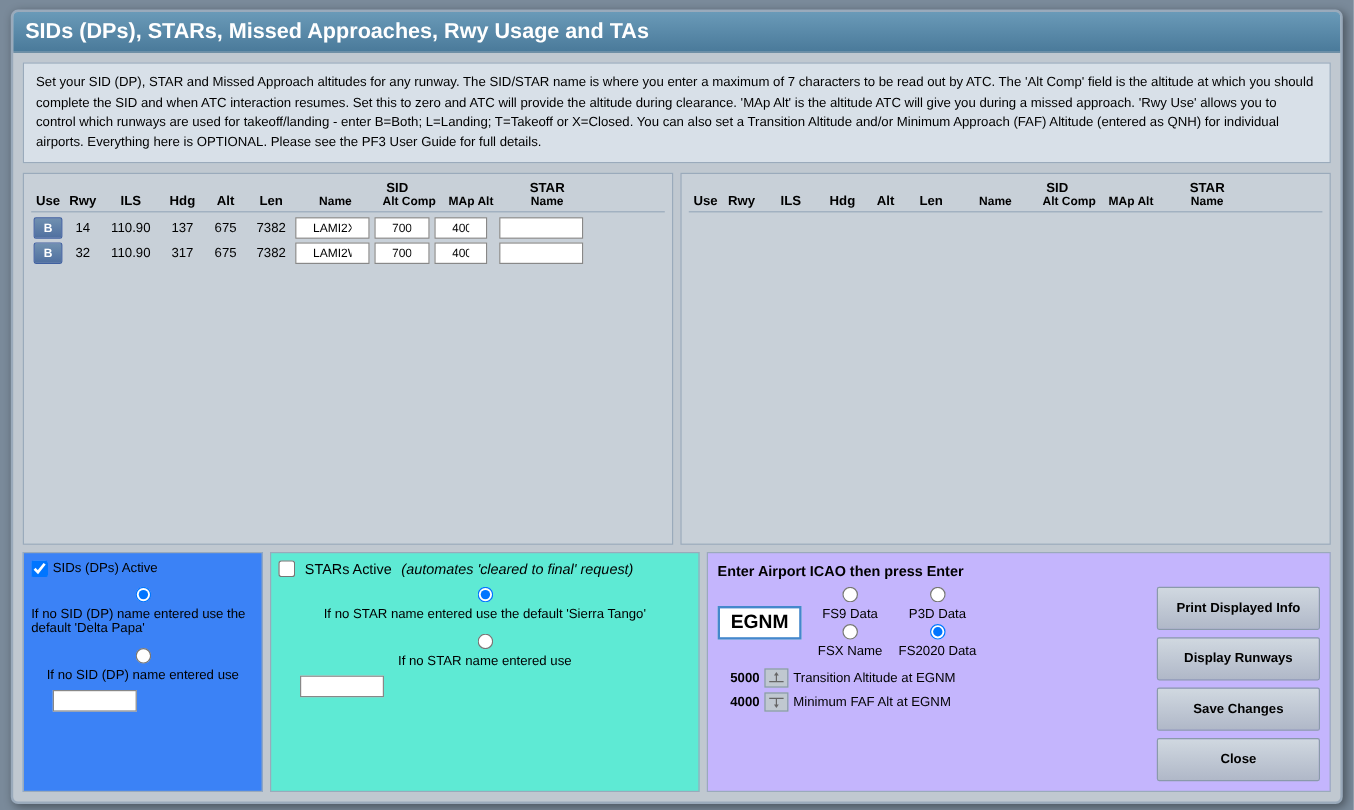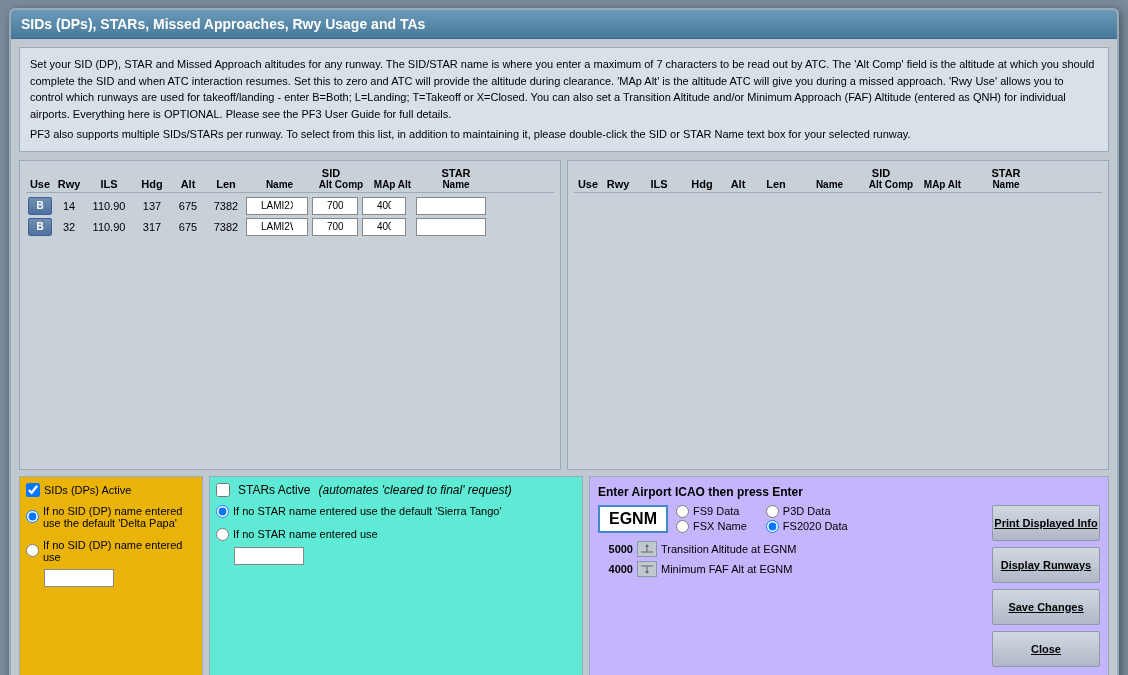--- a/index.html
+++ b/index.html
@@ -18,21 +18,21 @@
       background: #c0c8d0;
       border: 2px solid #9aaabb;
       border-radius: 6px;
       box-shadow: 2px 2px 8px rgba(0,0,0,0.4);
     }
 
     .title-bar {
       background: linear-gradient(to bottom, #6a9ab8, #4a7a9a);
       color: white;
       padding: 6px 10px;
-      font-size: 14px;
+      font-size: 18px;
       font-weight: bold;
       border-radius: 4px 4px 0 0;
       border-bottom: 1px solid #3a6a8a;
     }
 
     .content {
       padding: 8px;
     }
 
     .info-box {
@@ -93,22 +93,22 @@
       font-size: 10px;
       padding: 1px 14px;
     }
 
     .bottom-area {
       display: flex;
       gap: 6px;
     }
 
     .bottom-left {
-      width: 184px;
-      background: #eab308;
+      width: 200px;
+      background: #3b82f6;
       border: 1px solid #9aaabb;
       padding: 6px;
     }
 
     .bottom-middle {
       flex: 1;
       background: #5eead4;
       border: 1px solid #9aaabb;
       padding: 6px;
     }
@@ -131,20 +131,21 @@
       display: flex;
       flex-direction: column;
       gap: 4px;
       font-size: 11px;
     }
 
     .radio-row {
       display: flex;
       align-items: center;
       gap: 4px;
+      flex-direction: column;
     }
 
     .checkbox-row {
       display: flex;
       align-items: center;
       gap: 4px;
       font-size: 11px;
     }
 
     .icao-section {
@@ -166,29 +167,28 @@
     }
 
     .data-source-grid {
       display: grid;
       grid-template-columns: 1fr 1fr;
       gap: 2px 8px;
       font-size: 11px;
     }
 
     .btn-action {
-      width: 108px;
+      width: 136px;
       height: 36px;
       background: linear-gradient(to bottom, #d0d8e0, #b0b8c8);
       border: 1px solid #8a9aaa;
       font-size: 11px;
       font-weight: bold;
       cursor: pointer;
       border-radius: 2px;
-      text-decoration: underline;
     }
 
     .altitude-section {
       margin-top: 6px;
       font-size: 11px;
     }
 
     .alt-row {
       display: flex;
       align-items: center;
@@ -239,21 +239,20 @@
 <body>
 
 <div class="window">
   <div class="title-bar">
     <span>SIDs (DPs), STARs, Missed Approaches, Rwy Usage and TAs</span>
   </div>
   <div class="content">
 
     <div class="info-box">
       <div>Set your SID (DP), STAR and Missed Approach altitudes for any runway. The SID/STAR name is where you enter a maximum of 7 characters to be read out by ATC. The 'Alt Comp' field is the altitude at which you should complete the SID and when ATC interaction resumes. Set this to zero and ATC will provide the altitude during clearance. 'MAp Alt' is the altitude ATC will give you during a missed approach. 'Rwy Use' allows you to control which runways are used for takeoff/landing - enter B=Both; L=Landing; T=Takeoff or X=Closed.  You can also set a Transition Altitude and/or Minimum Approach (FAF) Altitude (entered as QNH) for individual airports. Everything here is OPTIONAL. Please see the PF3 User Guide for full details.</div>
-      <div style="margin-top:4px;">PF3 also supports multiple SIDs/STARs per runway. To select from this list, in addition to maintaining it, please double-click the SID or STAR Name text box for your selected runway.</div>
     </div>
 
     <div class="main-panels">
 
       <div class="left-panel">
 
         <div style="display:flex; align-items:flex-end; font-size:11px; font-weight:bold; border-bottom:1px solid #9aaabb; padding-bottom:2px; margin-bottom:4px;">
           <div class="col-use">Use</div>
           <div class="col-rwy">Rwy</div>
           <div class="col-ils">ILS</div>

